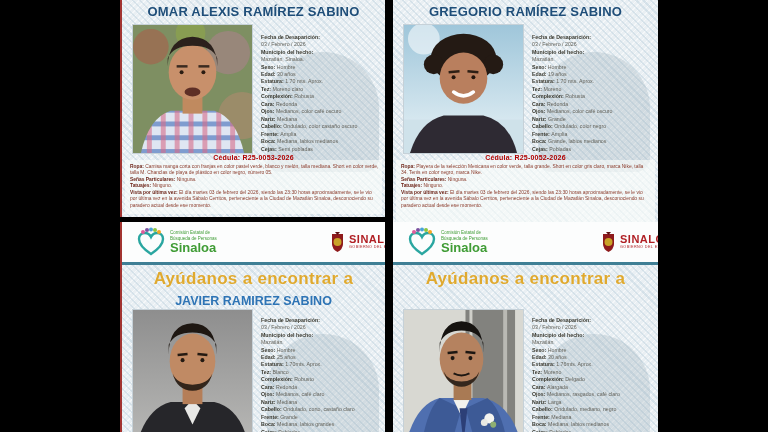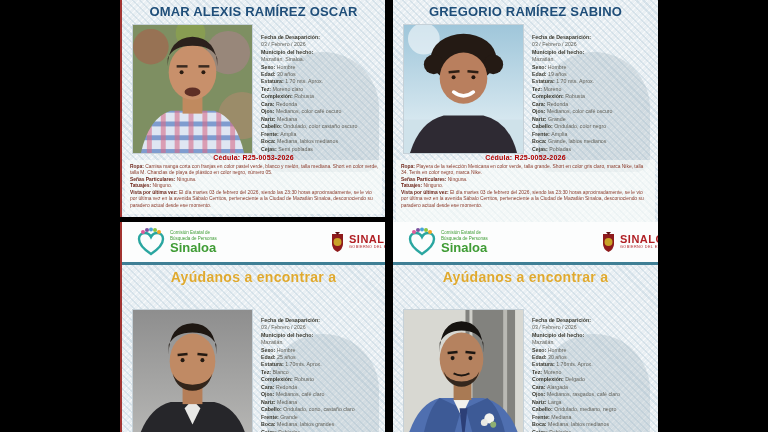--- a/index.html
+++ b/index.html
@@ -29,21 +29,21 @@
   .name-top {
     position:relative; margin-top:4px; text-align:center; font-weight:bold;
     font-size:13px; color:#1f4e79; letter-spacing:.2px; white-space:nowrap;
   }
   .name-bottom {
     position:absolute; top:72px; left:0; right:0; text-align:center;
     font-weight:bold; font-size:12.5px; color:#2e74b5; white-space:nowrap;
   }
   .banner-text {
     position:absolute; top:47px; left:0; right:0; text-align:center;
-    font-weight:bold; font-size:14px; color:#dfa92f; letter-spacing:.3px;
+    font-weight:bold; font-size:17px; color:#dfa92f; letter-spacing:.3px;
     text-shadow:0 0 1px rgba(255,255,255,.8); white-space:nowrap;
   }
 
   .photo {
     position:absolute; left:10px; width:121px; border:1px solid #c6d1d8;
     background:#ccc; overflow:hidden;
   }
   .photo-top { top:24px; height:130px; }
   .photo-bottom { top:87px; height:135px; }
   .photo svg { display:block; width:100%; height:100%; }
@@ -97,21 +97,21 @@
     font-size:7.5px; color:#b01f24; letter-spacing:.8px; line-height:1;
   }
 </style>
 </head>
 <body>
 
 <div class="stage">
 
   <div class="poster p-tl">
     <div class="watermark wm-top"></div>
-    <div class="name-top">OMAR ALEXIS RAMÍREZ OSCAR</div>
+    <div class="name-top">OMAR ALEXIS RAMÍREZ SABINO</div>
     <div class="photo photo-top">
       <svg viewBox="0 0 120 130" preserveAspectRatio="none">
         <defs>
           <pattern id="plaid" width="14" height="14" patternUnits="userSpaceOnUse">
             <rect width="14" height="14" fill="#dfe6f2"></rect>
             <rect width="14" height="5" fill="#6f8fc9" opacity=".85"></rect>
             <rect width="5" height="14" fill="#d76d88" opacity=".6"></rect>
           </pattern>
         </defs>
         <rect width="120" height="130" fill="#7e8f62"></rect>
@@ -250,20 +250,21 @@
         <div class="ls-text">
           <div class="ls-name">SINALOA</div>
           <div class="ls-sub-wrap">
               <div class="ls-sub">GOBIERNO DEL ESTADO</div>
             </div>
         </div>
       </div>
     </div>
     <div class="divider"></div>
     <div class="banner-text">Ayúdanos a encontrar a</div>
+    <div class="name-bottom">JAVIER RAMIREZ SABINO</div>
     <div class="watermark wm-bottom"></div>
     <div class="photo photo-bottom">
       <svg viewBox="0 0 120 130" preserveAspectRatio="none">
         <defs>
           <linearGradient id="greybg" x1="0" y1="0" x2="0" y2="1">
             <stop offset="0" stop-color="#8e8e8e"></stop>
               <stop offset="1" stop-color="#b8b8b6"></stop>
           </linearGradient>
         </defs>
         <rect width="120" height="130" fill="url(#greybg)"></rect>

